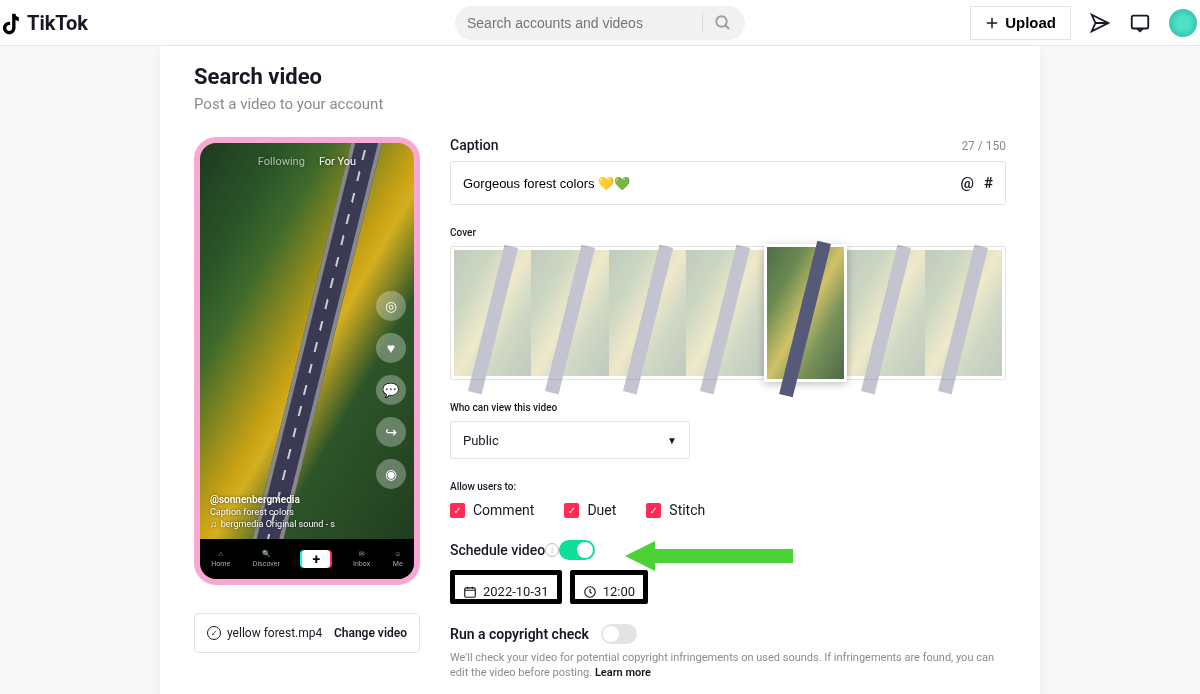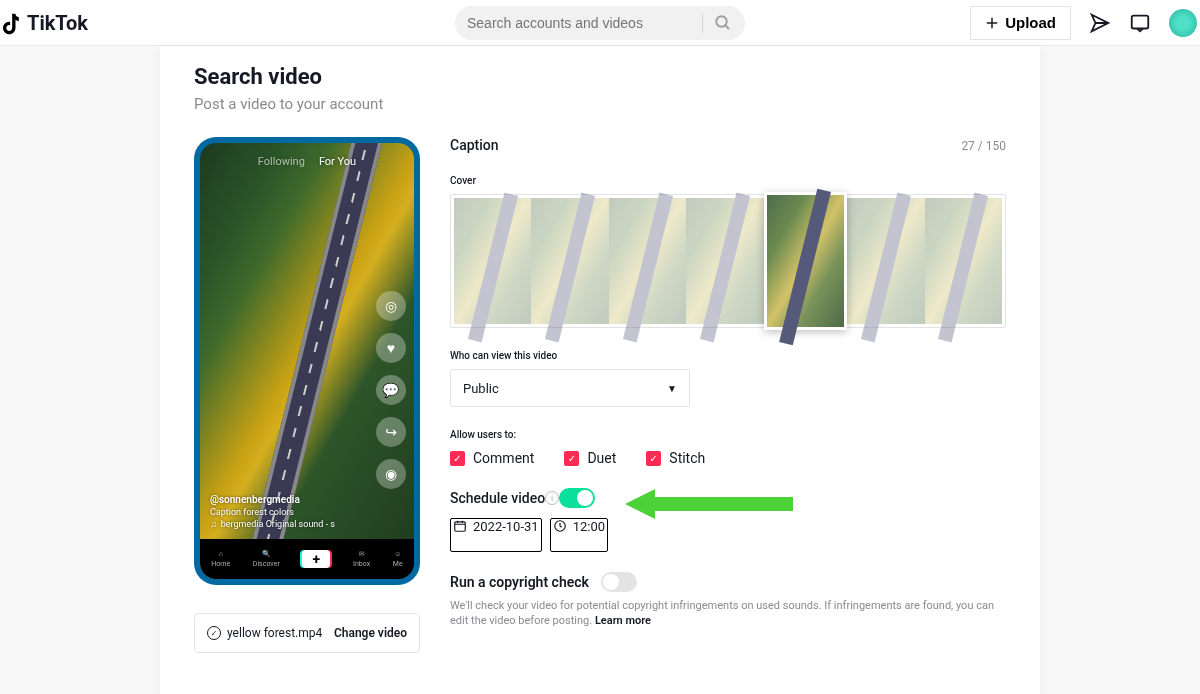--- a/index.html
+++ b/index.html
@@ -21,21 +21,21 @@
   
   .page { background: #f8f8f8; min-height: calc(100vh - 46px); display:flex; justify-content:center; }
   .card { width: 880px; background:#fff; margin-top:0; padding: 18px 34px 28px 34px; box-shadow: 0 2px 12px rgba(0,0,0,0.05); }
   .page-title { font-size: 22px; font-weight: 700; }
   .page-sub { color: #8a8b91; font-size: 15px; margin-top: 6px; }
 
   .content-row { display:flex; gap: 30px; margin-top: 24px; }
   
   
   .phone-col { width: 226px; flex-shrink:0; }
-  .phone { width: 226px; height: 448px; background:#0369a1; border-radius: 22px; padding:6px; position:relative; overflow:hidden; }
+  .phone { width: 226px; height: 448px; background:#f9a8d4; border-radius: 22px; padding:6px; position:relative; overflow:hidden; }
   .phone-screen { width:100%; height:100%; border-radius:16px; position:relative; overflow:hidden;
     background: linear-gradient(120deg,#1d3a1f 0%,#2a5528 18%,#3f6a2b 28%,#c9a214 48%,#d4af1f 52%,#2d5529 65%,#1e3a1d 100%);
   }
   .phone-road { position:absolute; left:50%; top:-5%; width:30px; height:120%; background:#3a3a55; transform: translateX(-50%) rotate(14deg); border-left:4px solid #888; border-right:4px solid #888; }
   .phone-road::after{content:"";position:absolute;left:50%;top:0;width:2px;height:100%;background:repeating-linear-gradient(#ccc 0 10px,transparent 10px 22px);transform:translateX(-50%);}
   .phone-top-tabs { position:absolute; top:12px; left:0; right:0; display:flex; justify-content:center; gap:14px; font-size:11px; color:#fff; text-shadow:0 0 4px rgba(0,0,0,0.6);}
   .phone-top-tabs .muted{opacity:.6;}
   .phone-side-icons { position:absolute; right:8px; bottom:90px; display:flex; flex-direction:column; gap:12px; }
   .pside { width:30px; height:30px; border-radius:50%; background:rgba(255,255,255,0.3); display:flex; align-items:center; justify-content:center; color:#fff; font-size:14px;}
   .phone-bottom-text { position:absolute; left:10px; bottom:50px; color:#fff; font-size:10px; text-shadow:0 0 3px rgba(0,0,0,.7);}
@@ -78,21 +78,21 @@
   .schedule-row{display:flex;align-items:center;margin-top:22px;}
   .info-icon{width:14px;height:14px;border:1px solid #bbb;border-radius:50%;font-size:9px;color:#bbb;display:flex;align-items:center;justify-content:center;}
   .toggle{width:36px;height:20px;border-radius:10px;position:relative;cursor:pointer;}
   .toggle.on{background:#0be09b;}
   .toggle.off{background:#e3e3e4;}
   .toggle .knob{position:absolute;width:16px;height:16px;background:#fff;border-radius:50%;top:2px;}
   .toggle.on .knob{right:2px;}
   .toggle.off .knob{left:2px;}
 
   .datetime-row{display:flex;gap:8px;margin-top:10px;}
-  .dt-box{border:1px solid #000000;border-radius:2px;height:34px;padding:0 2px;display:flex;align-items:flex-start;gap:6px;font-size:13px;cursor:pointer;}
+  .dt-box{border:5px solid #000000;border-radius:2px;height:34px;padding:0 8px;display:flex;align-items:flex-end;gap:6px;font-size:13px;cursor:pointer;}
 
   .arrow-callout{position:relative; margin-left:30px;}
   .arrow-svg{position:absolute;left:0;top:-14px;}
 
   .copyright-row{display:flex;align-items:center;gap:12px;margin-top:20px;}
   .copy-desc{font-size:11px;color:#8a8b91;margin-top:6px;line-height:1.4;}
   .copy-desc .learn{color:#161823;font-weight:600;cursor:pointer;}
 </style>
 </head>
 <body>
@@ -192,20 +192,27 @@
           <div class="filename">yellow forest.mp4</div>
           <div class="change">Change video</div>
         </div>
       </div>
 
       <div class="form-col">
         <div class="lblrow">
           <div class="lbl">Caption</div>
           <div class="counter">27 / 150</div>
         </div>
+        <div class="caption-box">
+          <input value="Gorgeous forest colors 💛💚" style="">
+          <div class="caption-icons">
+            <span>@</span>
+            <span>#</span>
+          </div>
+        </div>
 
         <div class="section-lbl">Cover</div>
         <div class="cover-strip">
           <div class="cover-frame">
               <div class="cover-road"></div>
             </div>
           <div class="cover-frame">
               <div class="cover-road"></div>
             </div>
           <div class="cover-frame">

